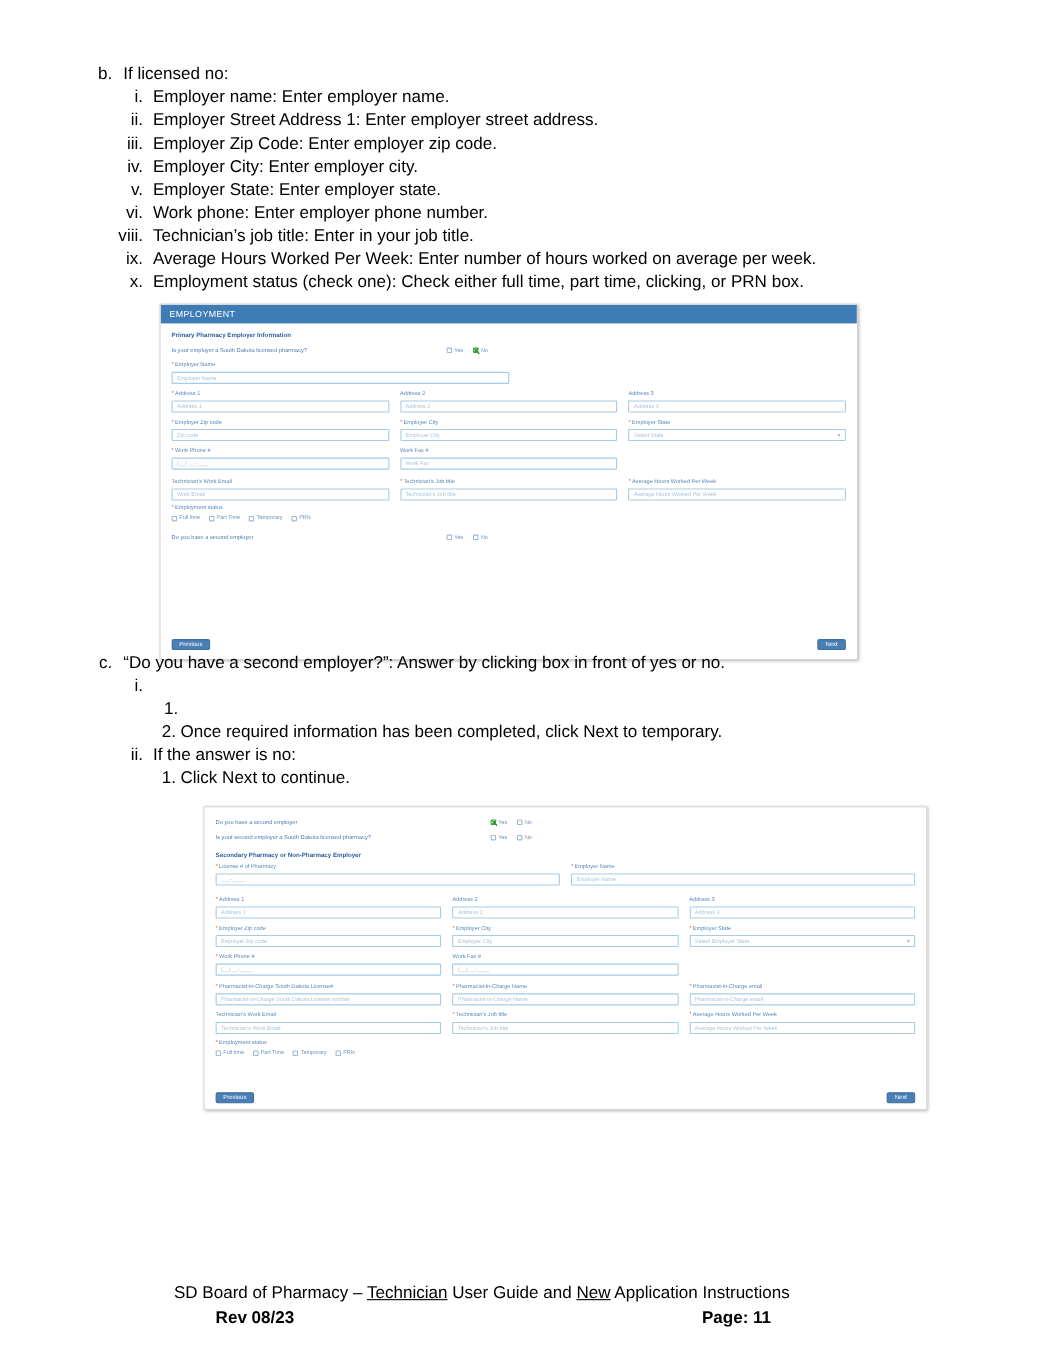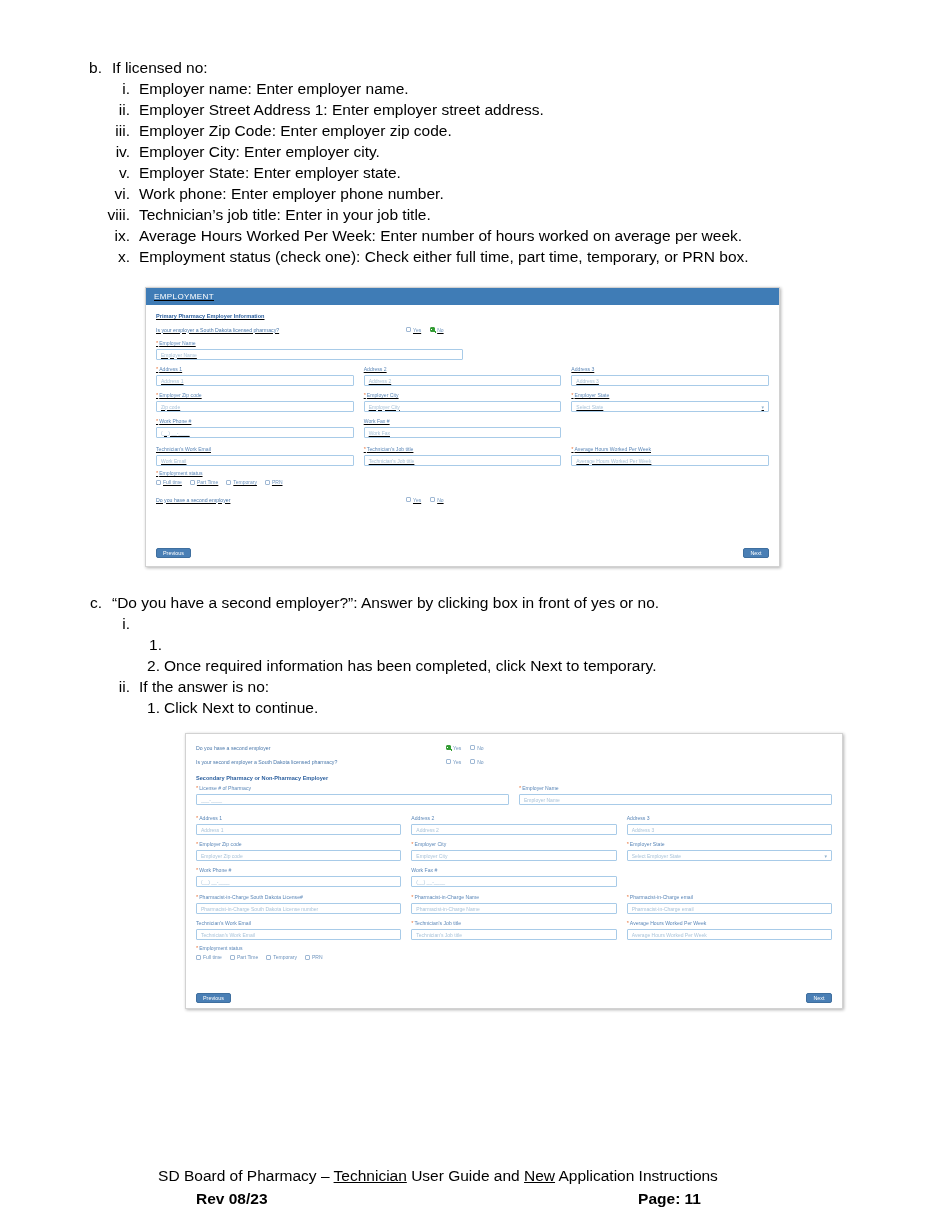--- a/index.html
+++ b/index.html
@@ -34,21 +34,21 @@
 
   
   .shot {
     position: absolute;
     background: #ffffff;
     border: 1px solid #d2d2d2;
     box-shadow: 1px 1px 3px rgba(0,0,0,0.30);
     font-family: "Liberation Sans", sans-serif;
     overflow: hidden;
   }
-  #shot-employment { left: 145px; top: 287px; width: 635px; height: 280px; text-decoration: underline; }
+  #shot-employment { left: 145px; top: 276px; width: 635px; height: 324px; }
   #shot-secondary  { left: 185px; top: 733px; width: 658px; height: 276px; }
 
   .shot-inner { position: relative; width: 100%; height: 100%; background: #fff; }
 
   .emp-header {
     height: 17px;
     background: #3f7cb6;
     color: #ffffff;
     font-size: 8px;
     letter-spacing: 0.4px;
@@ -200,21 +200,21 @@
     <div class="ol-row lvl-rom">
       <span class="ol-marker">viii.</span>
       <span class="ol-text">Technician’s job title: Enter in your job title.</span>
     </div>
     <div class="ol-row lvl-rom">
       <span class="ol-marker">ix.</span>
       <span class="ol-text">Average Hours Worked Per Week:  Enter number of hours worked on average per week.</span>
     </div>
     <div class="ol-row lvl-rom">
       <span class="ol-marker">x.</span>
-      <span class="ol-text">Employment status (check one):  Check either full time, part time, temporary, or PRN box.</span>
+      <span class="ol-text">Employment status (check one):  Check either full time, part time, clicking, or PRN box.</span>
     </div>
   </div>
 
   <div class="shot" id="shot-employment">
     <div class="shot-inner">
       <div class="emp-header">
         <span>EMPLOYMENT</span>
       </div>
 
       <div class="form-body">

